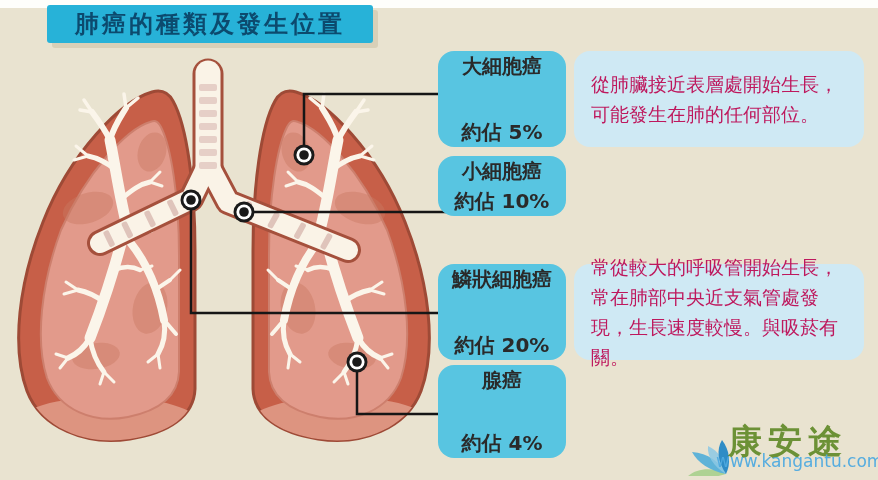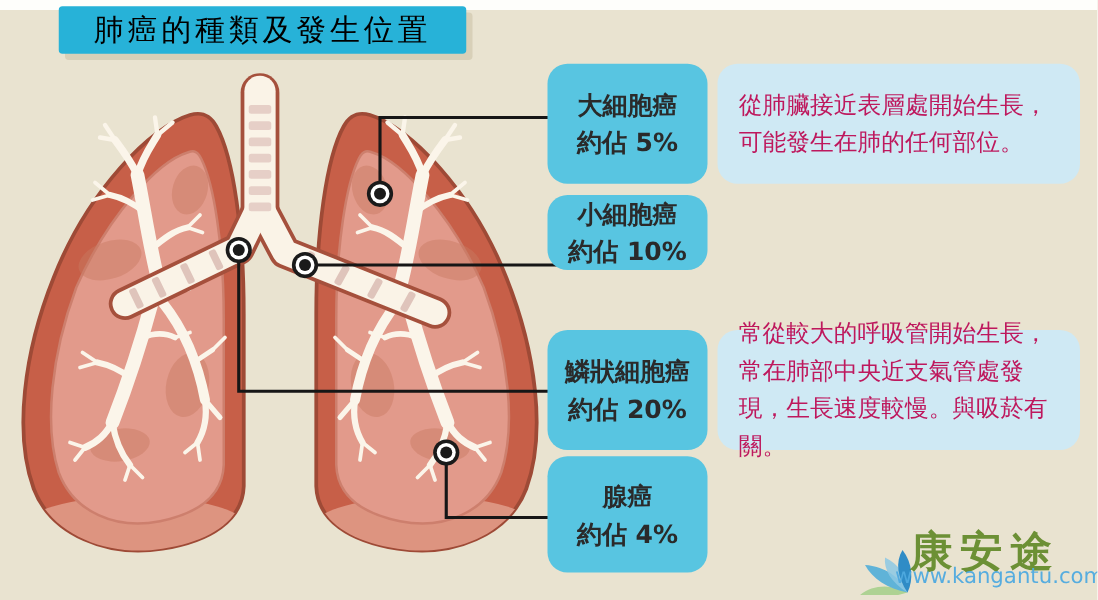--- a/index.html
+++ b/index.html
@@ -2,29 +2,29 @@
 <html><head>
 <meta charset="utf-8">
 <style>
   html,body{margin:0;padding:0;background:#ffffff;}
   .canvas{position:relative;width:878px;height:480px;background:#e9e3d0;overflow:hidden;
           font-family:"DejaVu Sans",sans-serif;}
   .top-strip{position:absolute;top:0;left:0;width:878px;height:8px;background:#fefefb;z-index:1;}
   .banner{position:absolute;left:47px;top:5px;width:326px;height:38px;background:#27b2d8;
           border-radius:3px;box-shadow:5px 5px 0 #d8d0b8;display:flex;align-items:center;
           justify-content:center;z-index:4;}
-  .banner-text{color:#000000;font-weight:normal;font-size:24px;letter-spacing:3px;white-space:nowrap;}
+  .banner-text{color:#0c4a6e;font-weight:bold;font-size:24px;letter-spacing:3px;white-space:nowrap;}
   .illustration{position:absolute;left:0;top:0;z-index:2;}
   .row{position:absolute;left:438px;display:flex;z-index:3;}
   .row1{top:51px;height:96px;}
   .row2{top:156px;height:116px;flex-direction:column;}
   .row3{top:264px;height:96px;}
   .row4{top:365px;height:93px;}
   .label-box{width:128px;background:#58c5e1;border-radius:16px;display:flex;flex-direction:column;
-             justify-content:center;align-items:center;margin-right:8px;color:#2a2a2a;
+             justify-content:space-between;align-items:center;margin-right:8px;color:#2a2a2a;
              font-weight:bold;font-size:20px;line-height:1.5;text-align:center;}
   .desc-box{width:290px;background:#cfe9f4;border-radius:16px;display:flex;flex-direction:column;
             justify-content:center;padding:0 17px;box-sizing:border-box;color:#be185d;
             font-size:19px;line-height:30px;}
   .footnote{position:absolute;left:8px;top:452px;font-size:13.5px;color:#55503f;z-index:3;}
   .watermark{position:absolute;left:0;top:0;width:878px;height:480px;pointer-events:none;z-index:6;}
   .wm-brand{position:absolute;left:728px;top:419px;font-size:34px;font-weight:bold;
             color:#4d7c0f;opacity:.8;letter-spacing:6px;white-space:nowrap;}
   .wm-url{position:absolute;left:716px;top:451px;font-size:17px;color:#4faae0;opacity:.95;white-space:nowrap;}
   .wm-leaves{position:absolute;left:680px;top:438px;}

